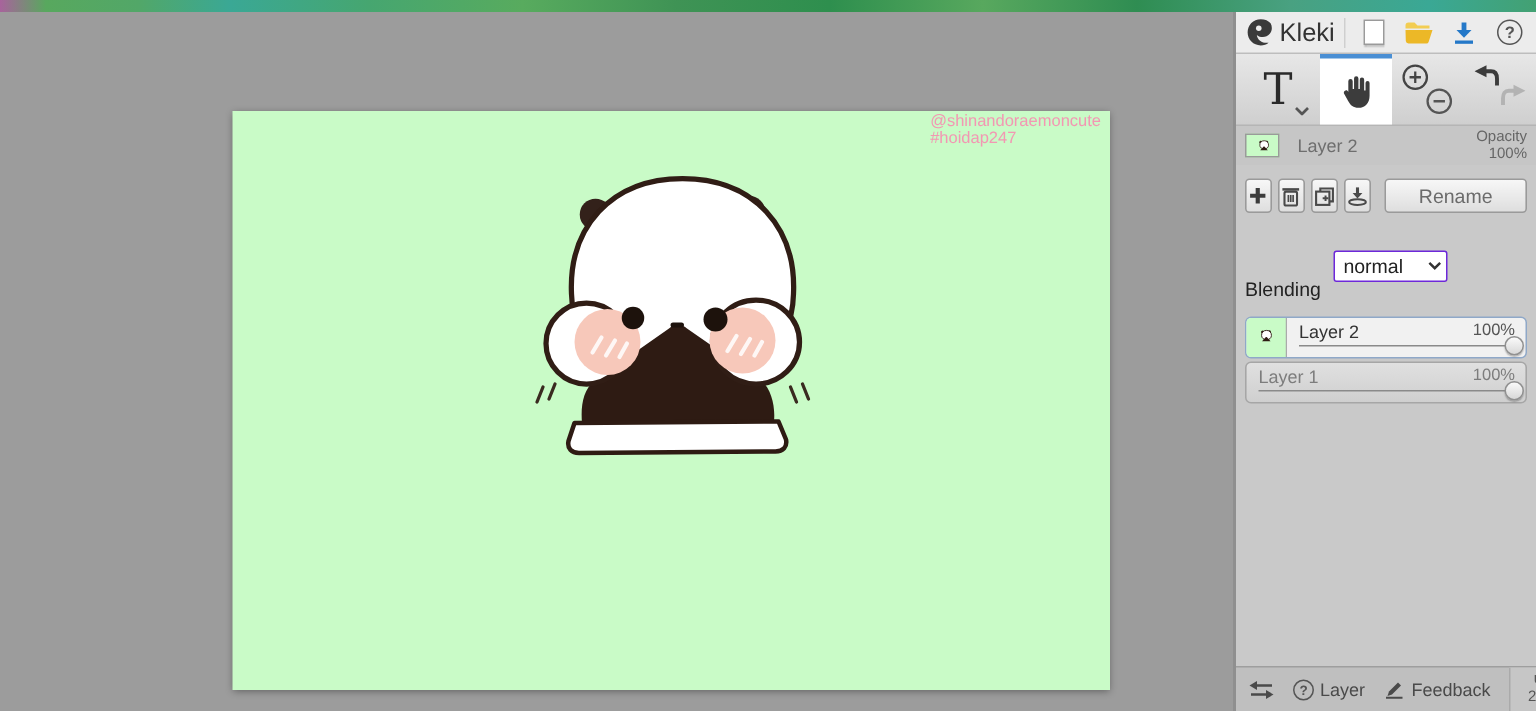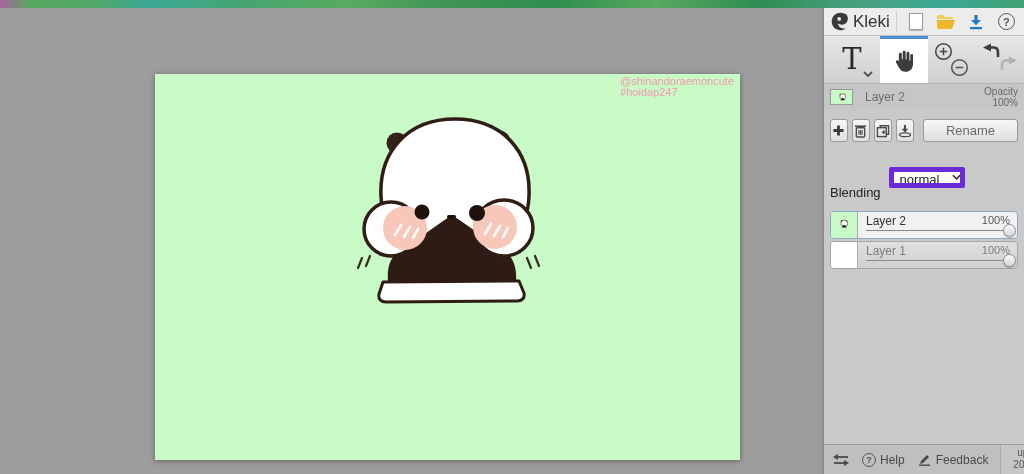--- a/index.html
+++ b/index.html
@@ -65,28 +65,28 @@
   .ibtn { width:25px; height:23px; margin-right:4px; background:linear-gradient(#f7f7f7,#dedede);
     border:1px solid #9a9a9a; border-radius:3px; display:flex; align-items:center; justify-content:center; cursor:pointer; }
   .rename-btn { height:23px; margin-left:5px; padding:0 22px; background:linear-gradient(#f7f7f7,#dedede);
     border:1px solid #9a9a9a; border-radius:3px; font-size:13px; color:#6b6b6b;
     display:flex; align-items:center; cursor:pointer; }
 
   .blend-row { margin-top:13px; display:flex; align-items:center; }
   .blend-label { font-size:13px; color:#222; margin-right:8px;margin-top:30px; }
   .blend-select-wrap { position:relative; }
   .blend-select { -webkit-appearance:none; appearance:none; width:76px; height:21px;
-    border:5px solid #6d28d9; border-radius:2px; background:#fff; font-size:13px;
+    border:1px solid #6d28d9; border-radius:2px; background:#fff; font-size:13px;
     font-family:"Liberation Sans", sans-serif; color:#222; padding:0 0 0 6px; }
   .blend-select-wrap svg { position:absolute; right:4px; top:7px; pointer-events:none; }
 
   .layer-list { margin-top:11px; }
   .layer-row { height:28px; display:flex; align-items:stretch; border-radius:4px; margin-bottom:2px; cursor:pointer; }
   .layer-row.selected { background:#f1f1f1; border:1px solid #8fa8c8; }
-  .layer-row.plain { background:linear-gradient(#e0e0e0,#cfcfcf); border:1px solid #a6a6a6; }
+  .layer-row.plain { background:linear-gradient(#e0e0e0,#cfcfcf); border:1px solid #a6a6a6;flex-direction:column; }
   .layer-thumb { width:27px; border-right:1px solid #aaa; border-radius:3px 0 0 3px; overflow:hidden; }
   .layer-thumb.green { background:#c9fbc7; }
   .layer-thumb.white { background:#fff; }
   .layer-main { flex:1; position:relative; padding:2px 7px 0 8px; }
   .layer-top { display:flex; justify-content:space-between; }
   .layer-name { font-size:12px; color:#333; }
   .plain .layer-name { color:#7d7d7d; }
   .layer-pct { font-size:11px; color:#555; }
   .plain .layer-pct { color:#7d7d7d; }
   .slider { position:absolute; left:8px; right:8px; bottom:7px; height:1px; background:#8a8a8a; }
@@ -317,21 +317,21 @@
             <path d="M16,4 H5" stroke="#4a4a4a" stroke-width="1.8" fill="none"></path>
             <polygon points="6,1 6,7 1,4" fill="#4a4a4a"></polygon>
             <path d="M2,10 H13" stroke="#4a4a4a" stroke-width="1.8" fill="none"></path>
             <polygon points="12,7 12,13 17,10" fill="#4a4a4a"></polygon>
           </svg>
         </div>
         <div class="sb-item">
           <div class="help-circ small">
             <span>?</span>
           </div>
-          <span>Help</span>
+          <span>Layer</span>
         </div>
         <div class="sb-item">
           <svg width="15" height="13" viewBox="0 0 15 13">
             <path d="M4,8 L10,2 L12,4 L6,10 L3,11 Z" fill="#4a4a4a"></path>
             <path d="M2,12.2 H13" stroke="#4a4a4a" stroke-width="1.4"></path>
           </svg>
           <span>Feedback</span>
         </div>
         <div class="updated">
           <div>updated</div>

